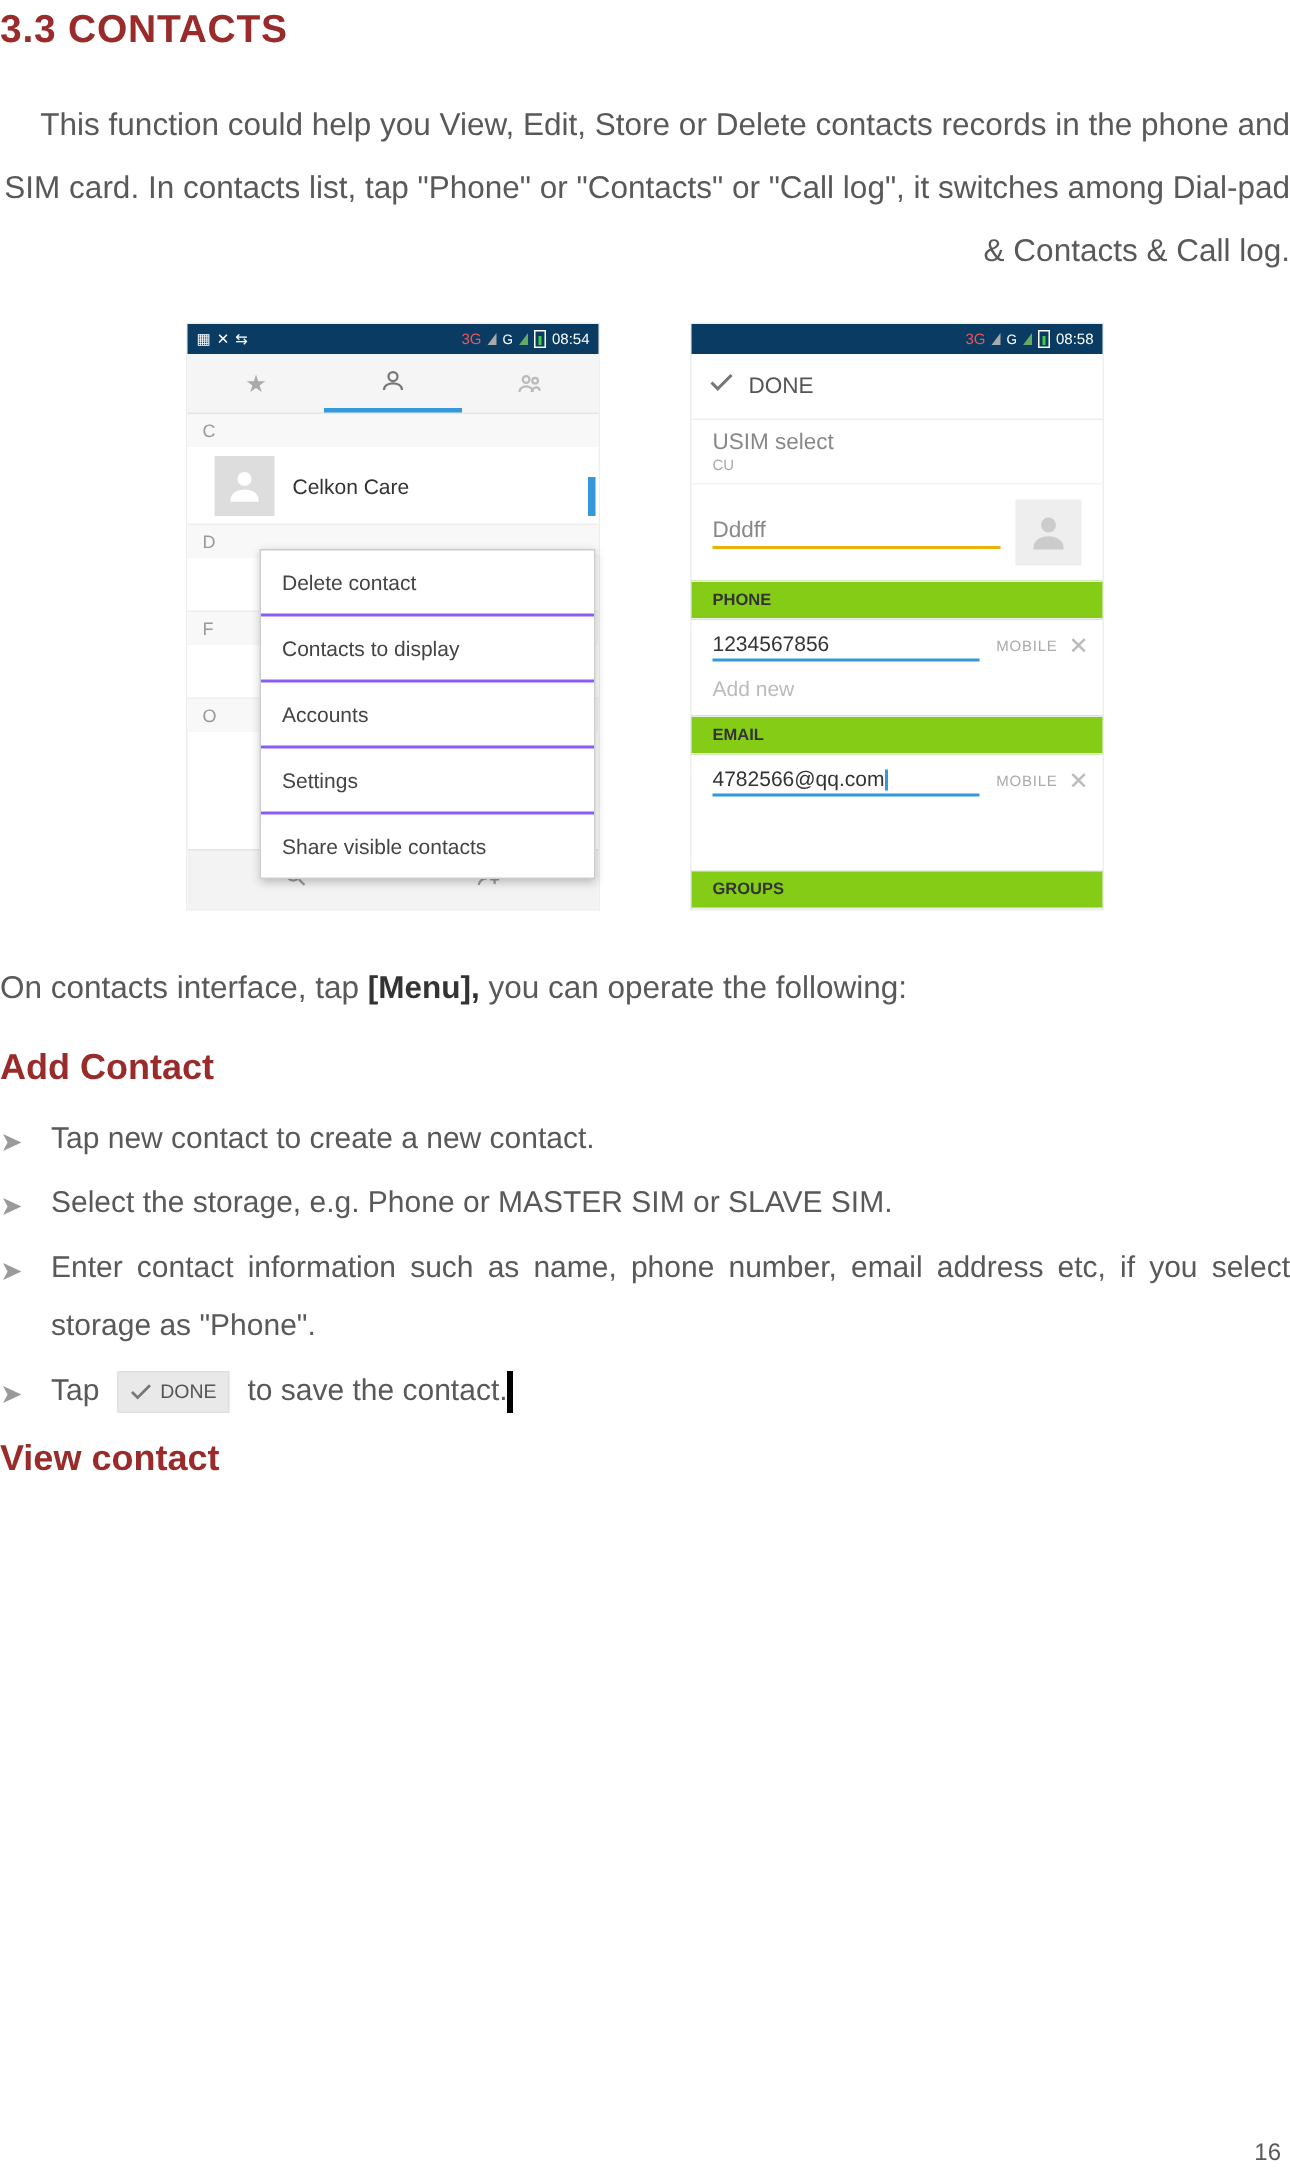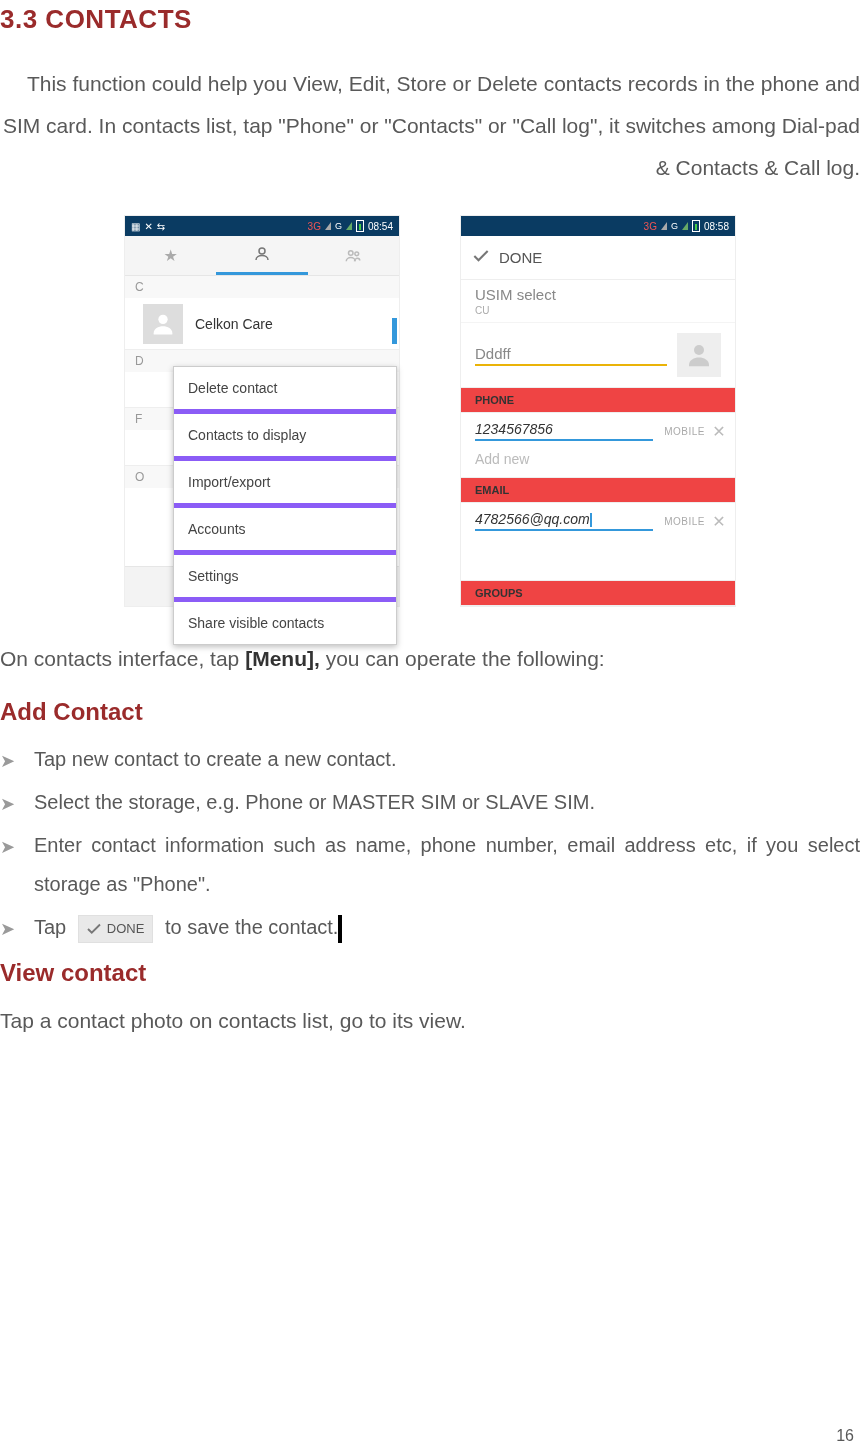--- a/index.html
+++ b/index.html
@@ -19,37 +19,37 @@
   
   .tabbar { height: 40px; background:#f5f5f5; display:flex; border-bottom:1px solid #e6e6e6; }
   .tab { flex:1; display:flex; align-items:center; justify-content:center; color:#aaa; }
   .tab.active { border-bottom:3px solid #3498db; color:#777; }
   .letter-divider { height:22px; background:#f8f8f8; display:flex; align-items:center; padding-left:10px; color:#999; font-size:12px; }
   .contact-row { height:52px; display:flex; align-items:center; padding:0 10px 0 18px; gap:12px; border-bottom:1px solid #eee; background:#fff; }
   .scroll-blue { position:absolute; right:2px; top:102px; width:5px; height:26px; background:#3498db; }
   .avatar { width:40px; height:40px; background:#ddd; display:flex; align-items:center; justify-content:center; color:#fff; }
   .avatar svg { width:28px; height:28px; }
   .menu-pop { position:absolute; left:48px; top:150px; width:224px; background:#fff; border:1px solid #ccc; box-shadow:0 2px 6px rgba(0,0,0,0.25); }
-  .menu-item { padding:13px 14px; border-bottom:5px solid #8b5cf6; font-size:14px; color:#444; }
+  .menu-item { padding:13px 14px; border-bottom:2px solid #8b5cf6; font-size:14px; color:#444; }
   .menu-item:last-child { border-bottom:none; }
   .bottombar { margin-top:auto; height:40px; background:#f3f3f3; display:flex; align-items:center; justify-content:space-around; padding:0 8px; border-top:1px solid #e6e6e6; }
   .ico { color:#999; }
   
   .done-row { height: 44px; display:flex; align-items:center; padding:0 10px; gap:8px; border-bottom:1px solid #eee; }
   .done-row .check { color:#777; }
   .done-label { font-size: 15px; color:#555; font-weight:500; }
   .b-row { padding: 6px 14px; border-bottom:1px solid #f4f4f4; }
   .b-row .title { font-size:15px; color:#888; }
   .b-row .sub { font-size:10px; color:#aaa; margin-top:2px; }
   .name-row { display:flex; align-items:center; justify-content:space-between; padding: 10px 14px; }
   .name-row .nm { font-size:15px; color:#888; border-bottom:2px solid #eab308; padding-bottom:2px; flex:1; margin-right:10px; }
   .name-ava { width:44px; height:44px; background:#eee; display:flex; align-items:center; justify-content:center; }
-  .label-band { height:26px; background:#ef4444; display:flex; align-items:center; padding:0 14px; font-size:11px; font-weight:bold; color:#333; border-top:1px solid #eee; border-bottom:1px solid #eee; }
+  .label-band { height:26px; background:#84cc16; display:flex; align-items:center; padding:0 14px; font-size:11px; font-weight:bold; color:#333; border-top:1px solid #eee; border-bottom:1px solid #eee; }
   .field-row { display:flex; align-items:center; padding: 8px 8px 4px 14px; gap:6px; }
-  .field-input { flex:1; font-size:14px; color:#333; border-bottom:2px solid #3498db; padding-bottom:2px;font-style:italic; }
+  .field-input { flex:1; font-size:14px; color:#333; border-bottom:2px solid #3498db; padding-bottom:2px; }
   .field-tag { font-size:10px; color:#aaa; letter-spacing:0.5px; width:46px; text-align:right; }
   .field-x { width:16px; height:16px; display:flex; align-items:center; justify-content:center; color:#bbb; }
   .addnew-row { padding:6px 14px 10px 14px; font-size:14px; color:#bbb; }
   .cursor-bar { display:inline-block; width:2px; height:14px; background:#3498db; vertical-align:middle; }
   
   .para { font-size:21px; line-height:1.95; margin: 10px 0 18px 0; }
   .bold { font-weight:bold; color:#333; }
   .subhead { color:#9a2b2b; font-weight:bold; font-size:24px; margin: 12px 0 14px 0; }
   ul.bullets { list-style:none; padding:0; margin:0 0 10px 0; }
   ul.bullets li { display:flex; align-items:flex-start; font-size:20px; line-height:1.95; margin-bottom:4px; }
@@ -119,21 +119,20 @@
       <div class="scroll-blue"></div>
       <div class="letter-divider">D</div>
       <div class="contact-row" style="height:36px;"></div>
       <div class="letter-divider">F</div>
       <div class="contact-row" style="height:36px;"></div>
       <div class="letter-divider">O</div>
 
       <div class="menu-pop">
         <div class="menu-item">Delete contact</div>
         <div class="menu-item">Contacts to display</div>
-        <div class="menu-item">Import/export</div>
         <div class="menu-item">Accounts</div>
         <div class="menu-item">Settings</div>
         <div class="menu-item">Share visible contacts</div>
       </div>
 
       <div class="bottombar">
         <span class="ico">
           <svg width="18" height="18" viewBox="0 0 24 24" fill="none" stroke="#999" stroke-width="2">
               <circle cx="10" cy="10" r="6"></circle>
               <line x1="15" y1="15" x2="20" y2="20"></line>
@@ -229,16 +228,15 @@
               <polyline points="4,12 9,17 20,6"></polyline>
             </svg>
           <span>DONE</span>
         </span>
         <span> to save the contact.</span><span class="text-caret"></span>
       </span>
     </li>
   </ul>
 
   <div class="subhead">View contact</div>
-  <div class="para">Tap a contact photo on contacts list, go to its view.</div>
 
   <div class="page-num">16</div>
 </div>
 
 </body></html>

